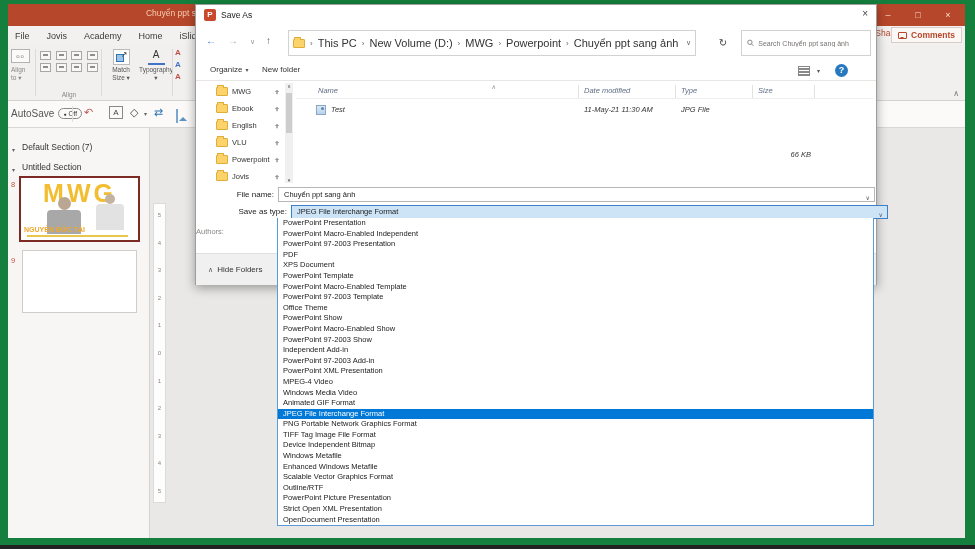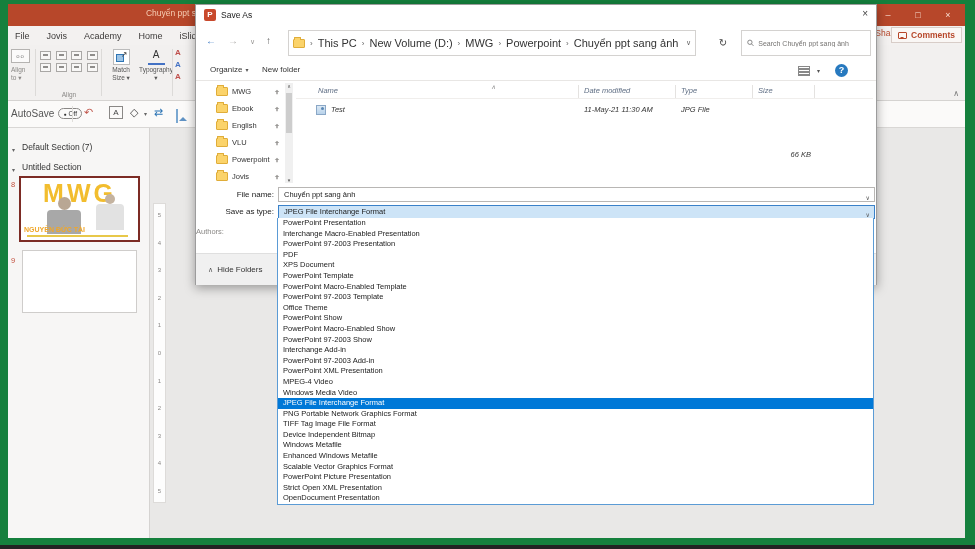--- a/index.html
+++ b/index.html
@@ -134,21 +134,21 @@
   .fl-row .c { position:absolute; top:2px; font-size:7.5px; color:#333; }
   .c-name { left:35px; } .c-date { left:288px; color:#555; } .c-type { left:385px; color:#555; }
   .c-size { left:440px; width:75px; text-align:right; color:#555;margin-top:45px; }
   .jpg-ic { position:absolute; left:20px; top:2px; width:10px; height:10px; border:1px solid #8aa7c6; background:linear-gradient(#dce9f5,#b8d2ea); }
   .jpg-ic:after { content:""; position:absolute; right:1px; top:1px; width:3px; height:3px; border-radius:50%; background:#5a87b5; }
 
   .fname-row { position:absolute; left:0; top:182px; right:0; height:16px; }
   .frm-label { position:absolute; left:0; width:78px; text-align:right; font-size:8px; color:#222; }
   .fname-input { position:absolute; left:82px; top:0; width:597px; height:15px; border:1px solid #b8b6b4; background:#fff; font-size:7.5px; color:#222; padding:0 5px; line-height:13px; }
   .in-dd { position:absolute; right:4px; top:4px; font-size:6px; color:#555; }
-  .ftype-row { position:absolute; left:0; top:200px; right:0; height:14px;padding-left:36px; }
+  .ftype-row { position:absolute; left:13px; top:200px; right:0; height:14px;padding-left:36px; }
   .ftype-box { position:absolute; left:82px; top:0; width:597px; height:14px; border:1px solid #3a81c9; background:#cde4f7; font-size:7.5px; color:#1a1a1a; padding:0 5px; line-height:12px; }
   .authors-label { position:absolute; left:0; top:222px; width:78px; text-align:left; font-size:7.5px; color:#8a8886; }
   .dlg-bottom { position:absolute; left:0; top:248px; right:0; height:32px; background:#f0f0f0; border-top:1px solid #dfdfdf; }
   .hide-folders { position:absolute; left:12px; top:11px; font-size:8px; color:#333; }
   .hide-folders i { font-style:normal; font-size:7px; color:#555; margin-right:4px; }
 
   
   .format-list { position:absolute; left:277px; top:218px; width:597px; z-index:20; background:#fff; border:1px solid #5b9bd5; border-top:none; list-style:none; }
   .format-list li { height:10.6px; line-height:10.6px; font-size:7.5px; color:#1a1a1a; padding-left:5px; white-space:nowrap; overflow:hidden; }
   .format-list li.selected { background:#0078d7; color:#fff; }
@@ -449,41 +449,43 @@
     <span class="authors-label">Authors:</span>
 
     <div class="dlg-bottom">
       <span class="hide-folders"><i>∧</i><span>Hide Folders</span></span>
     </div>
   </div>
 
   <ul class="format-list">
 
   <li>PowerPoint Presentation</li>
-      <li>Interchange Macro-Enabled Presentation</li>
+      <li>PowerPoint Macro-Enabled Independent</li>
       <li>PowerPoint 97-2003 Presentation</li>
       <li>PDF</li>
       <li>XPS Document</li>
       <li>PowerPoint Template</li>
       <li>PowerPoint Macro-Enabled Template</li>
       <li>PowerPoint 97-2003 Template</li>
       <li>Office Theme</li>
       <li>PowerPoint Show</li>
       <li>PowerPoint Macro-Enabled Show</li>
       <li>PowerPoint 97-2003 Show</li>
-      <li>Interchange Add-in</li>
+      <li>Independent Add-in</li>
       <li>PowerPoint 97-2003 Add-in</li>
       <li>PowerPoint XML Presentation</li>
       <li>MPEG-4 Video</li>
       <li>Windows Media Video</li>
+      <li>Animated GIF Format</li>
       <li class="selected">JPEG File Interchange Format</li>
       <li>PNG Portable Network Graphics Format</li>
       <li>TIFF Tag Image File Format</li>
       <li>Device Independent Bitmap</li>
       <li>Windows Metafile</li>
       <li>Enhanced Windows Metafile</li>
       <li>Scalable Vector Graphics Format</li>
+      <li>Outline/RTF</li>
       <li>PowerPoint Picture Presentation</li>
       <li>Strict Open XML Presentation</li>
       <li>OpenDocument Presentation</li>
     </ul>
 
 </div>
 
 </body></html>

